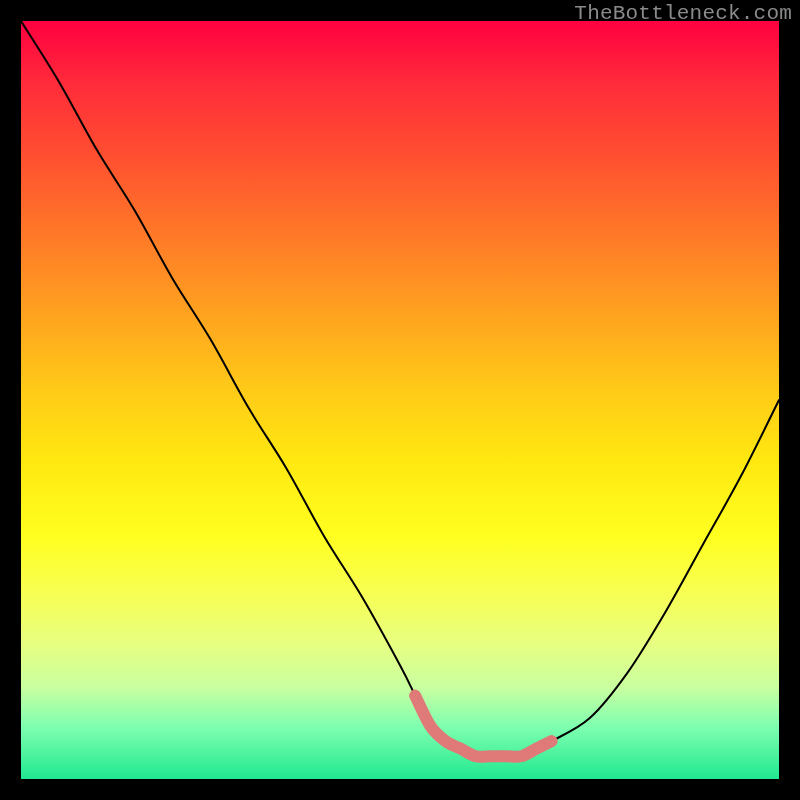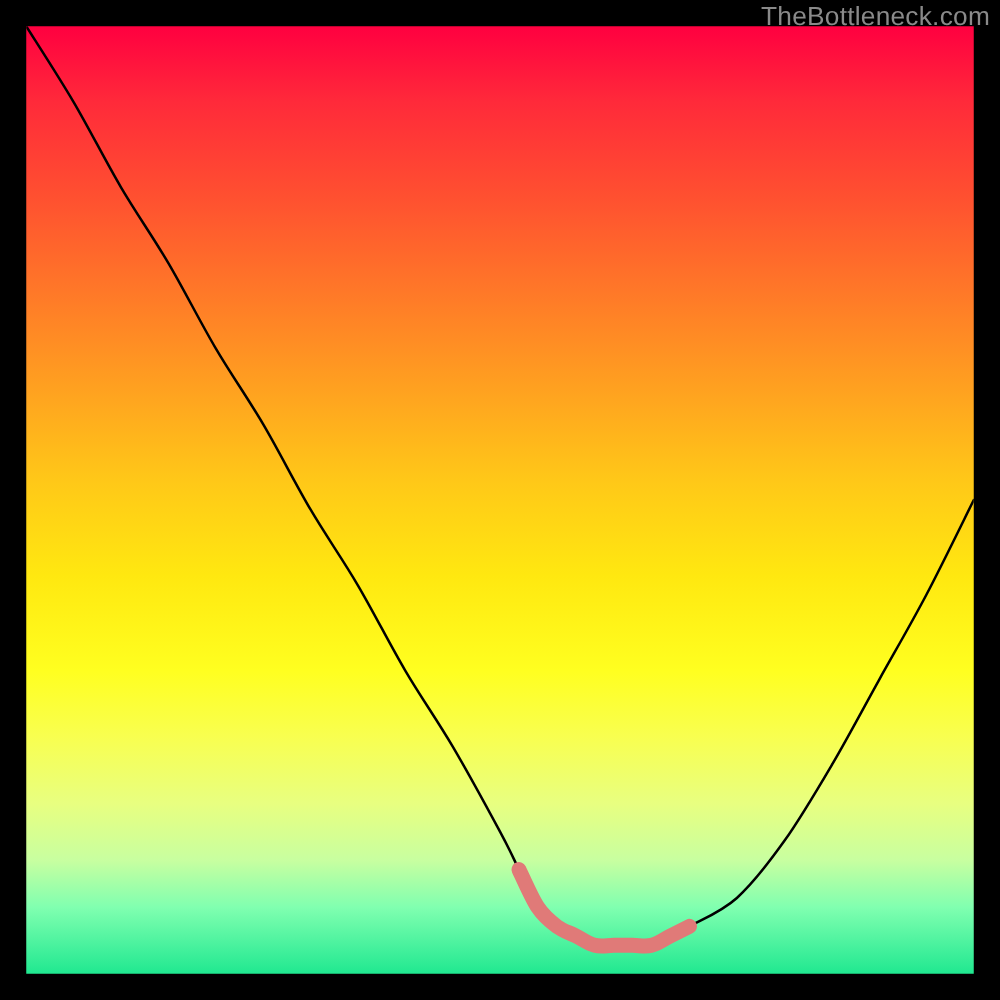--- a/index.html
+++ b/index.html
@@ -28,21 +28,21 @@
       #f8ff50 75%,
       #e8ff80 82%,
       #c8ffa0 88%,
       #80ffb0 93%,
       #20e890 100%);
   }
   .watermark {
     position: absolute;
     top: 2px;
     right: 8px;
-    font-family: Liberation Sans, sans-serif;
+    font-family: Liberation Mono, monospace;
     font-size: 21px;
     color: #8a8a8a;
     font-weight: 400;
     letter-spacing: 0.2px;
   }
   svg.curve {
     position: absolute;
     left: 0;
     top: 0;
     width: 758px;

